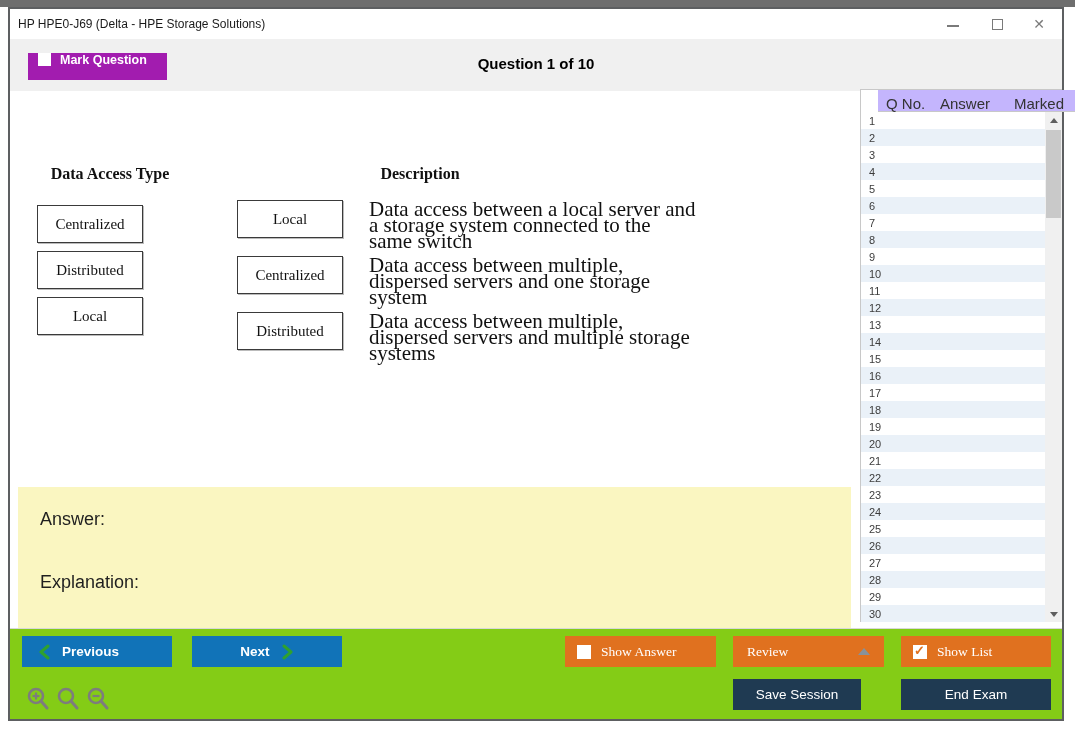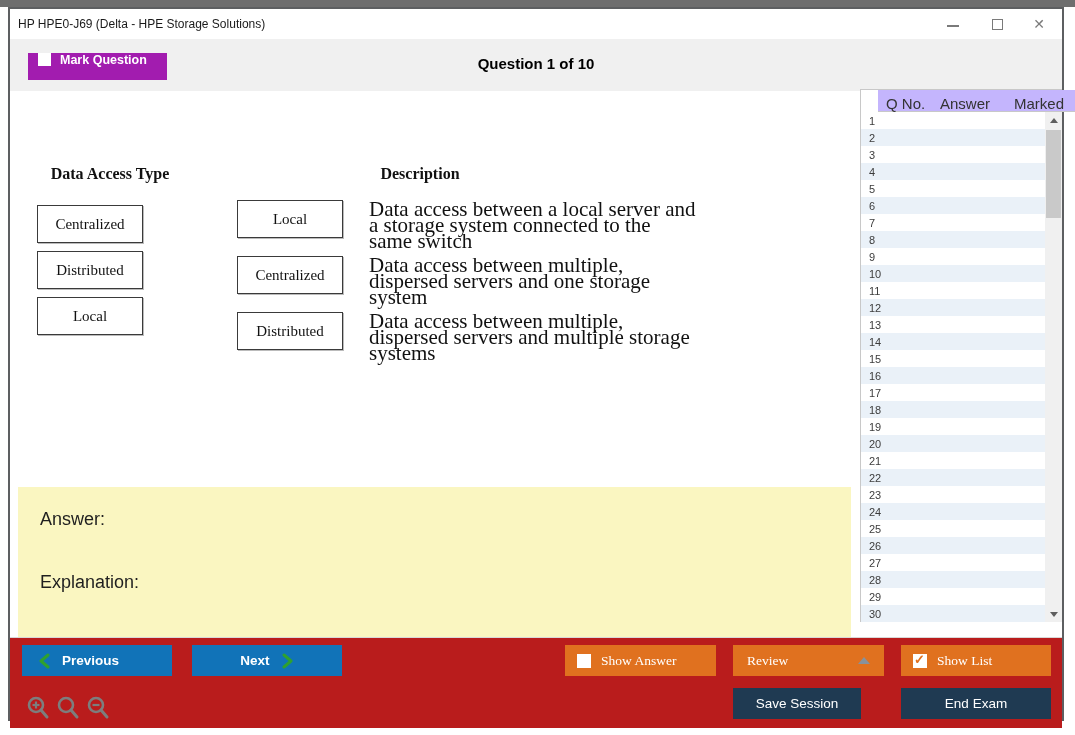--- a/index.html
+++ b/index.html
@@ -65,22 +65,22 @@
   .qrow .c2 { width: 74px; } .qrow .c3 { width: 48px; }
 
   .scrollbar { position: absolute; right: 0; top: 22px; width: 17px; height: 510px; background: #f0f0f0; }
   .sb-arrow { position: absolute; left: 0; width: 17px; height: 16px; display: flex; align-items: center; justify-content: center; }
   .sb-up { top: 0; } .sb-down { bottom: 0; }
   .tri-up { width: 0; height: 0; border-left: 4px solid transparent; border-right: 4px solid transparent; border-bottom: 5px solid #5e5e5e; }
   .tri-down { width: 0; height: 0; border-left: 4px solid transparent; border-right: 4px solid transparent; border-top: 5px solid #5e5e5e; }
   .sb-thumb { position: absolute; left: 1px; top: 18px; width: 15px; height: 88px; background: #c9c9c9; }
 
   
-  .footer { position: absolute; left: 0; top: 619px; width: 100%; height: 91px; background: #b91c1c;
-    border-top: 1px solid #d8d8d8; margin-top: 9px; }
+  .footer { position: absolute; left: 0; top: 619px; width: 100%; height: 91px; background: #84cc16;
+    border-top: 1px solid #d8d8d8; }
   .f-btn { position: absolute; height: 31px; display: flex; align-items: center; color: #fff; font-size: 13.5px; cursor: pointer; }
   .btn-blue { background: #1173b8; font-weight: bold; }
   .btn-orange { background: #e0711f; font-family: Liberation Serif, serif; }
   .btn-navy { background: #1f3a52; justify-content: center; }
   .btn-prev { left: 12px; top: 7px; width: 150px; padding-left: 16px; gap: 12px; }
   .btn-next { left: 182px; top: 7px; width: 150px; justify-content: center; gap: 12px; }
   .btn-show-answer { left: 555px; top: 7px; width: 151px; padding-left: 12px; gap: 10px; }
   .btn-review { left: 723px; top: 7px; width: 151px; padding-left: 14px; justify-content: space-between; padding-right: 14px; }
   .btn-show-list { left: 891px; top: 7px; width: 150px; padding-left: 12px; gap: 10px; }
   .btn-save { left: 723px; top: 50px; width: 128px; }

